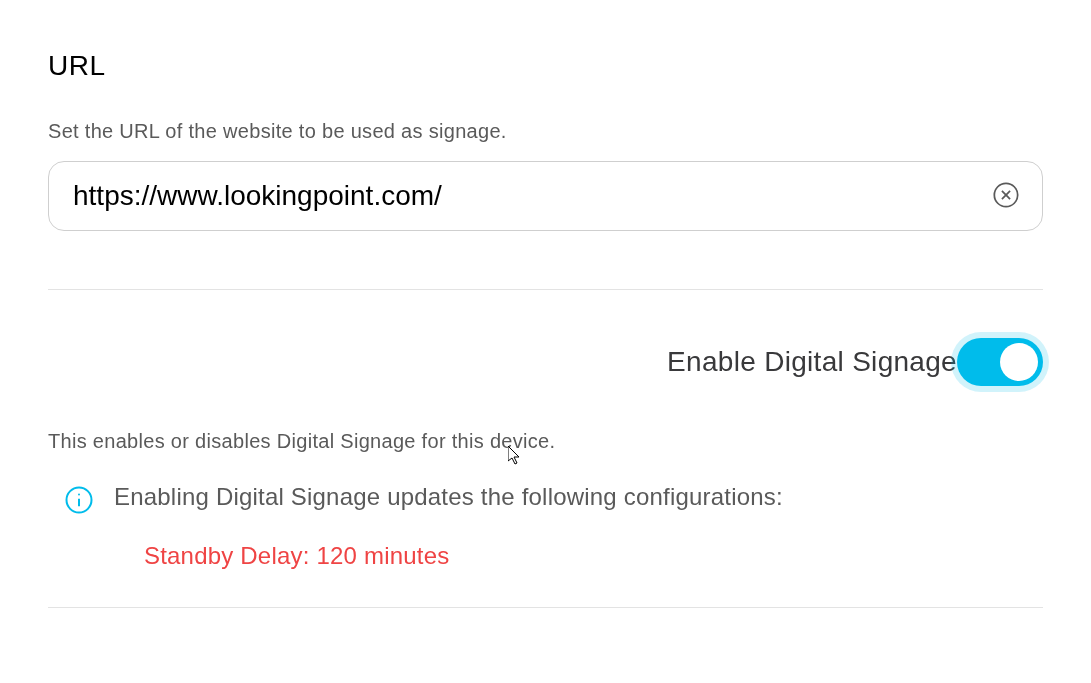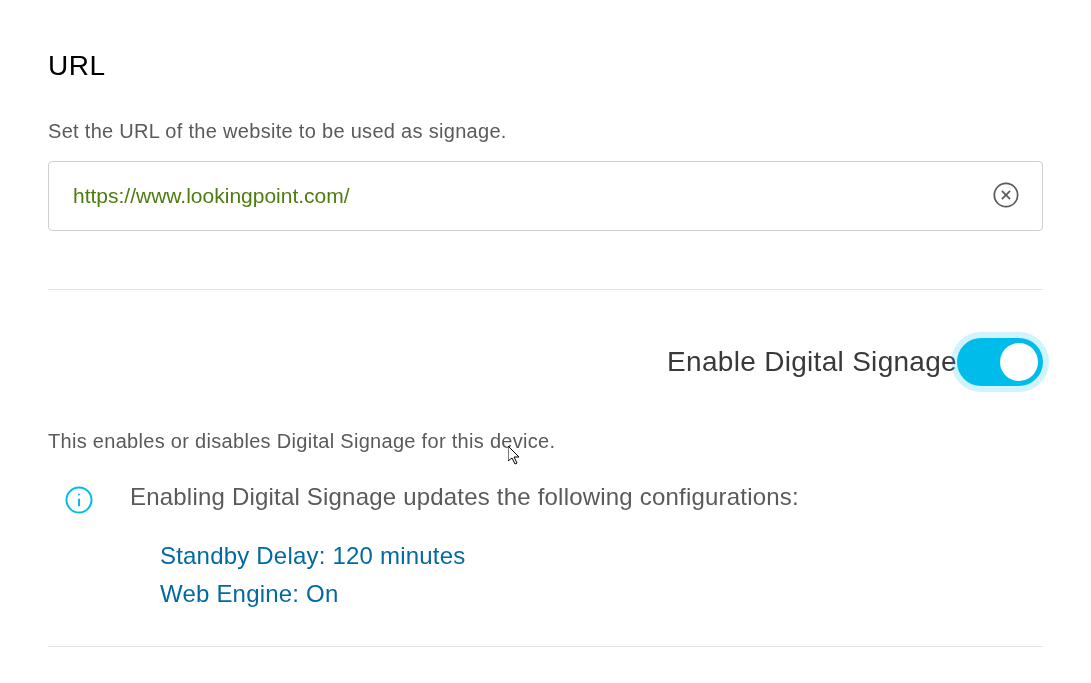--- a/index.html
+++ b/index.html
@@ -32,25 +32,25 @@
       letter-spacing: 0.3px;
     }
     .input-wrapper {
       position: relative;
       width: 100%;
     }
     .url-input {
       width: 100%;
       height: 70px;
       padding: 0 60px 0 24px;
-      font-size: 21px;
+      font-size: 28px;
       font-weight: 400;
-      color: #4d7c0f;
+      color: #000000;
       border: 1px solid #cfcfcf;
-      border-radius: 4px;
+      border-radius: 16px;
       outline: none;
       background: #fff;
     }
     .clear-btn {
       position: absolute;
       right: 22px;
       top: 50%;
       transform: translateY(-50%);
       width: 30px;
       height: 30px;
@@ -102,21 +102,21 @@
       top: 5px;
       right: 5px;
       width: 38px;
       height: 38px;
       background: #ffffff;
       border-radius: 50%;
     }
     .info-row {
       display: flex;
       align-items: flex-start;
-      gap: 36px;
+      gap: 20px;
       margin-top: 30px;
       padding-left: 16px;
     }
     .info-icon {
       flex-shrink: 0;
       width: 30px;
       height: 30px;
       margin-top: 2px;
     }
     .info-icon svg {
@@ -132,21 +132,21 @@
       color: #5a5a5a;
       margin-bottom: 26px;
       letter-spacing: 0.2px;
     }
     .info-details {
       padding-left: 30px;
     }
     .info-line {
       font-size: 24px;
       font-weight: 300;
-      color: #0369a1;
+      color: #ef4444;
       line-height: 1.6;
       letter-spacing: 0.2px;
     }
     .cursor {
       position: absolute;
       left: 508px;
       top: 446px;
       pointer-events: none;
     }
   </style>
@@ -187,21 +187,20 @@
       <svg viewBox="0 0 24 24" fill="none" stroke="#00bceb" stroke-width="1.6">
         <circle cx="12" cy="12" r="10"></circle>
         <line x1="12" y1="11" x2="12" y2="17"></line>
         <circle cx="12" cy="7.5" r="0.8" fill="#00bceb" stroke="none"></circle>
       </svg>
     </div>
     <div class="info-content">
       <div class="info-title">Enabling Digital Signage updates the following configurations:</div>
       <div class="info-details">
         <div class="info-line">Standby Delay: 120 minutes</div>
-        <div class="info-line">Web Engine: On</div>
       </div>
     </div>
   </div>
 </div>
 
 <hr class="divider-bottom">
 
 <div class="cursor">
   <svg width="16" height="20" viewBox="0 0 16 20">
     <path d="M0 0 L0 15 L4 12 L7 18 L9 17 L6 11 L11 11 Z" fill="#ffffff" stroke="#000000" stroke-width="1"></path>

